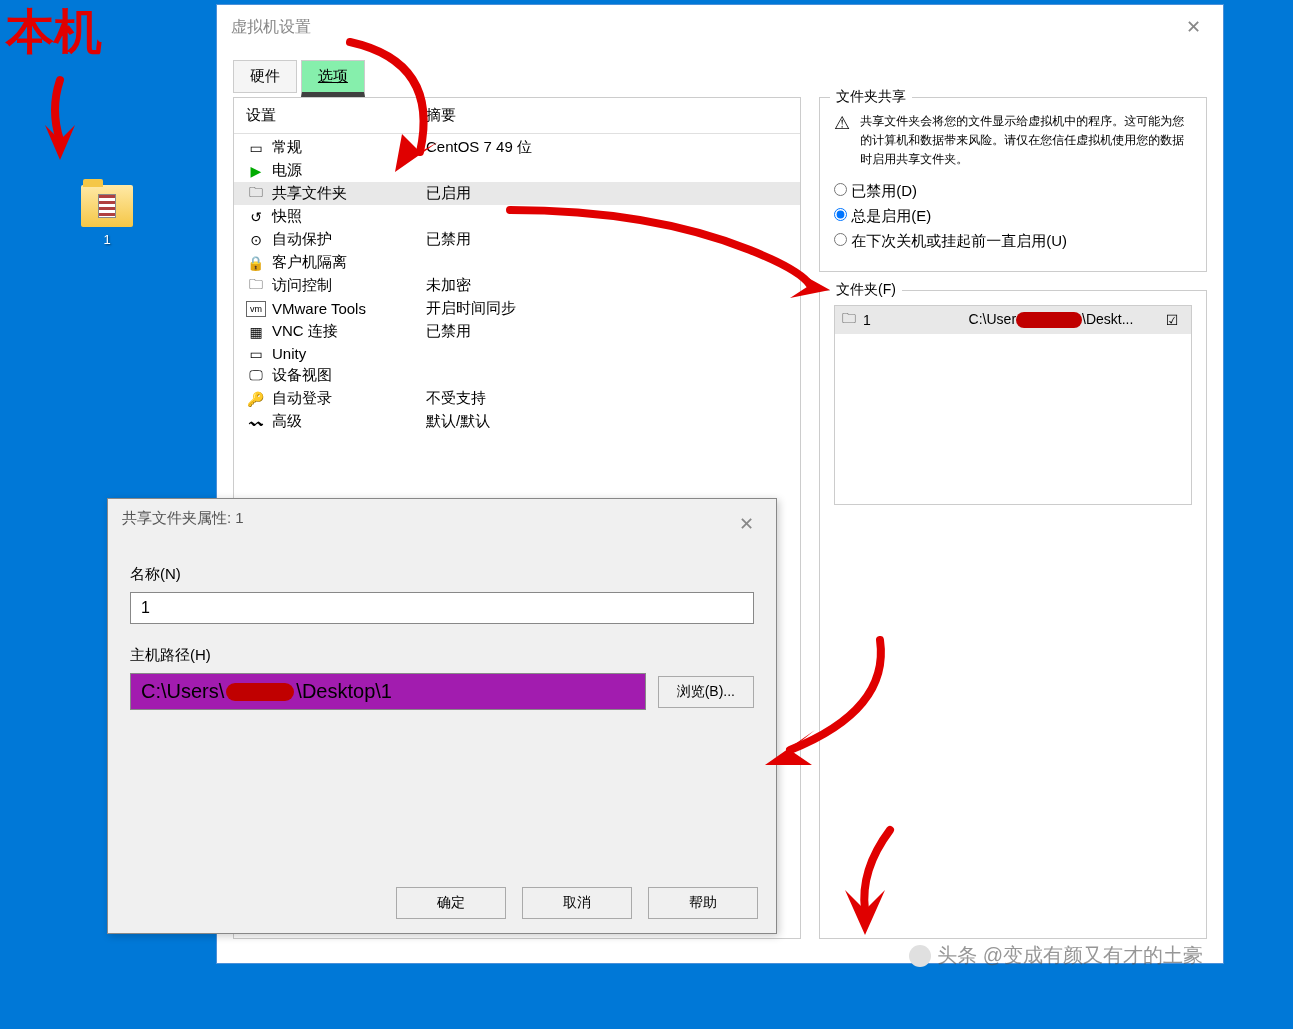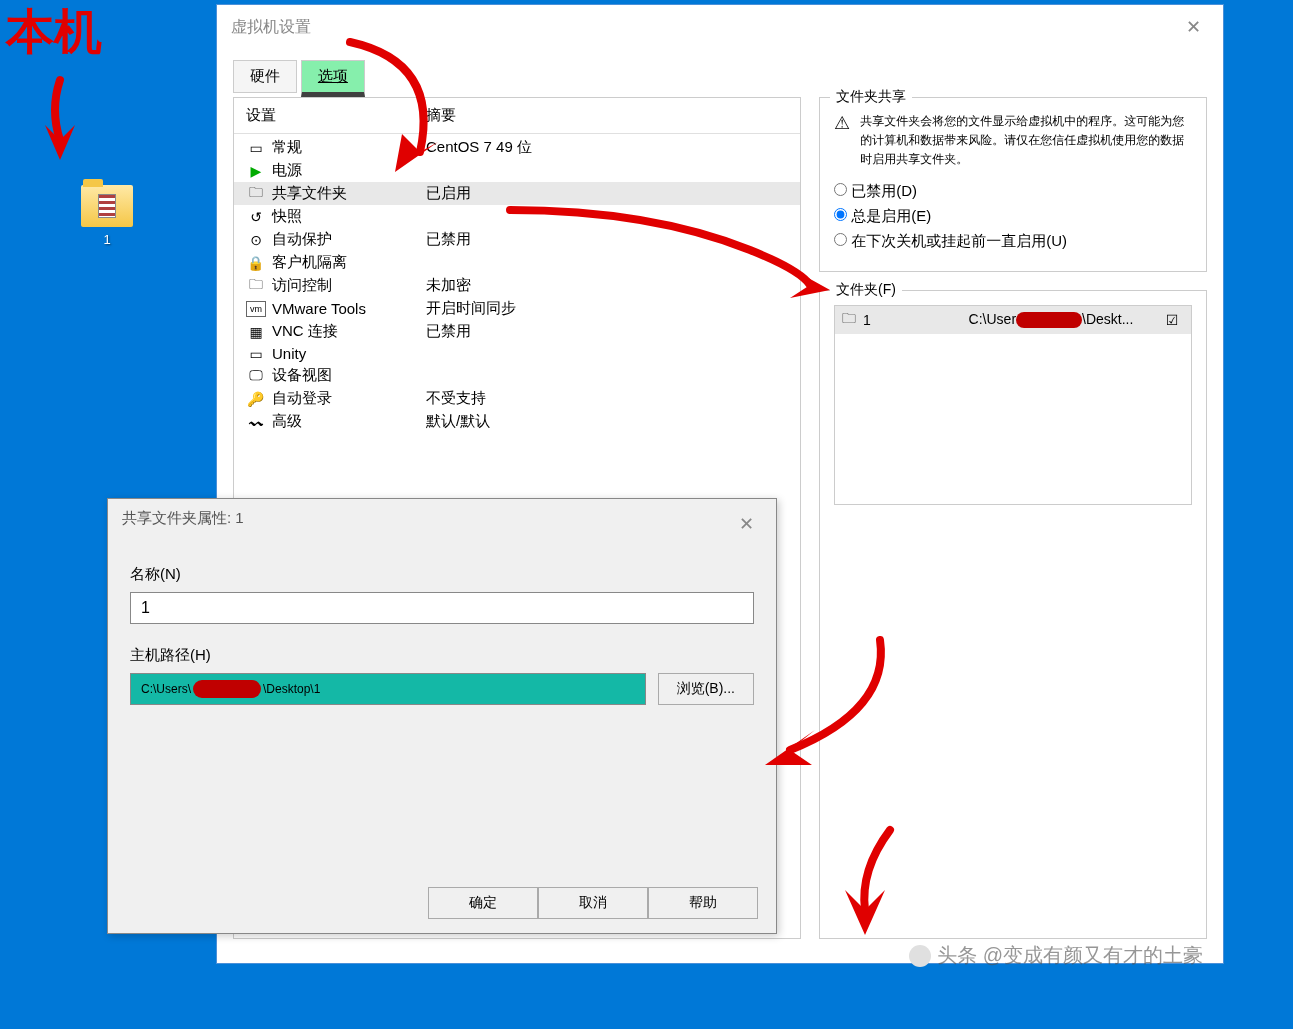--- a/index.html
+++ b/index.html
@@ -262,23 +262,23 @@
       font-family: inherit;
     }
     .path-row {
       display: flex;
       gap: 12px;
       align-items: center;
     }
     .path-input-wrap {
       flex: 1;
       border: 1px solid #888;
-      background: #14b8a6;
+      background: #a21caf;
       padding: 6px 10px;
-      font-size: 12px;
+      font-size: 20px;
       display: flex;
       align-items: center;
     }
     .redact2 {
       display: inline-block;
       width: 68px;
       height: 18px;
       background: #c00000;
       border-radius: 9px;
       margin: 0 2px;
@@ -300,20 +300,21 @@
     .props-groupbox label {
       display: block;
       margin: 4px 0;
       font-size: 15px;
     }
     .props-buttons {
       position: absolute;
       bottom: 14px;
       right: 18px;
       display: flex;
+      gap: 16px;
     }
     .props-buttons .win-button { min-width: 110px; padding: 6px 28px; }
     
     
     .annotation {
       position: absolute;
       pointer-events: none;
     }
     .anno-text {
       color: #e00000;

